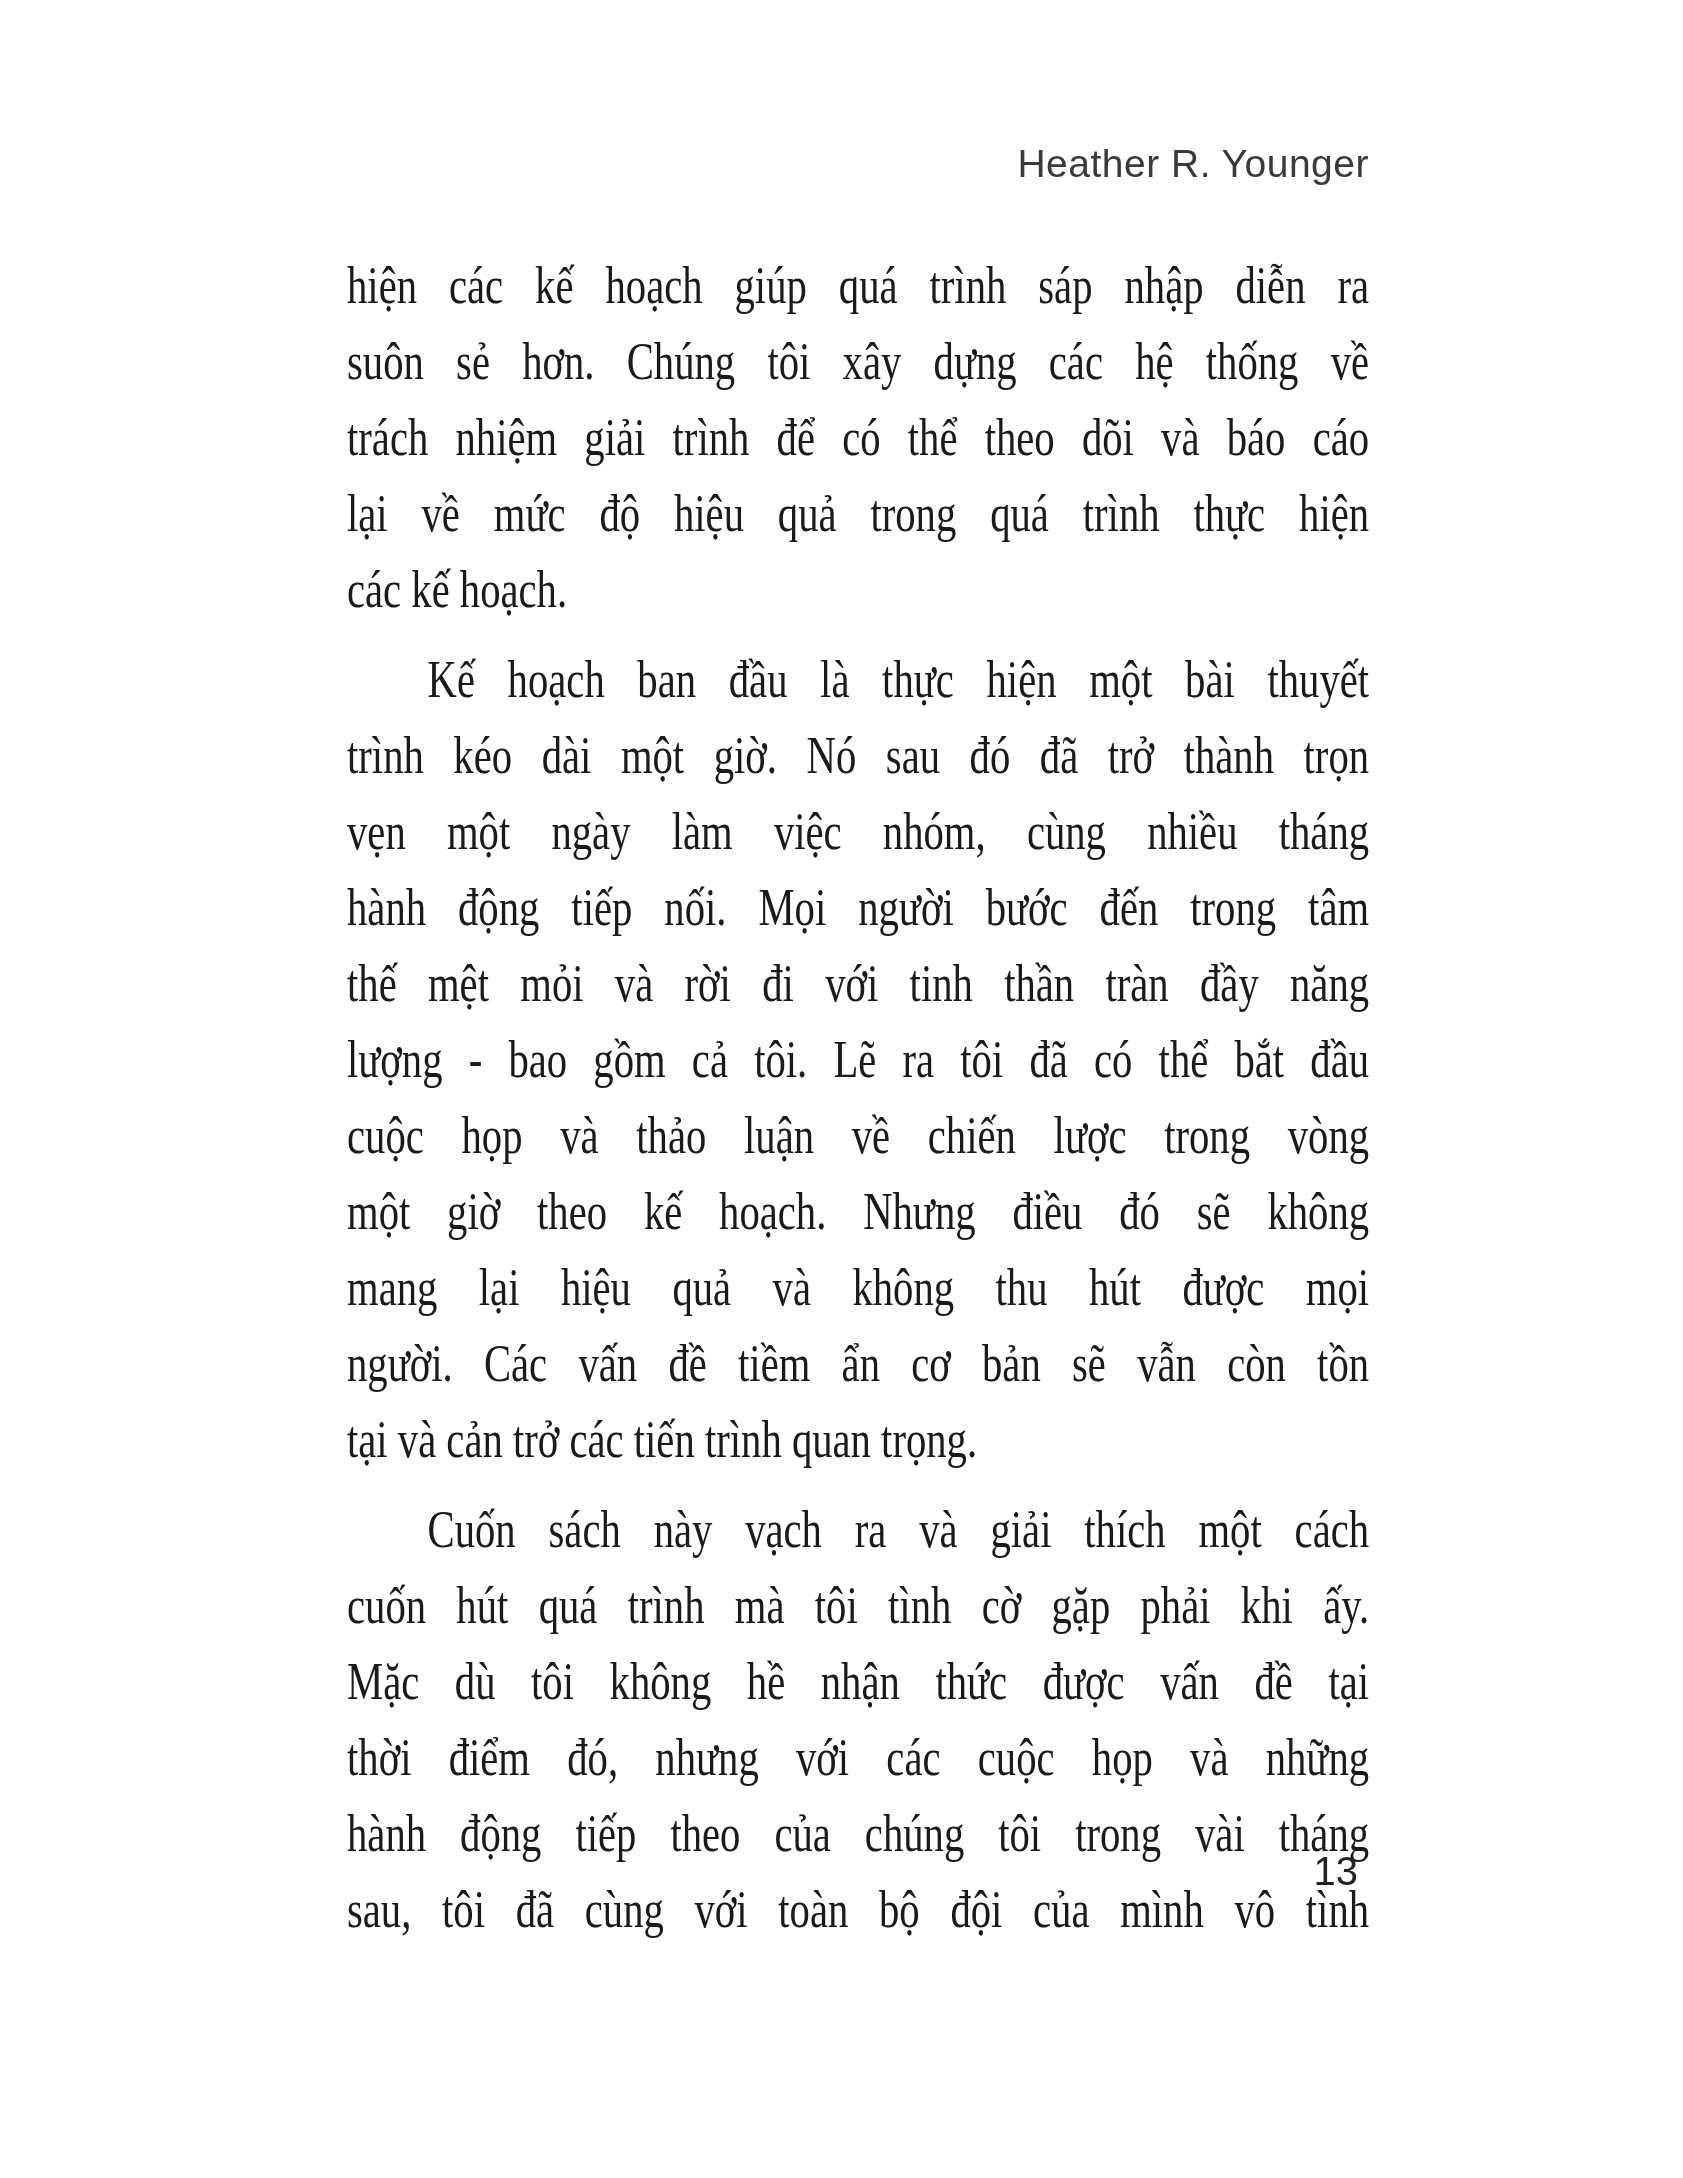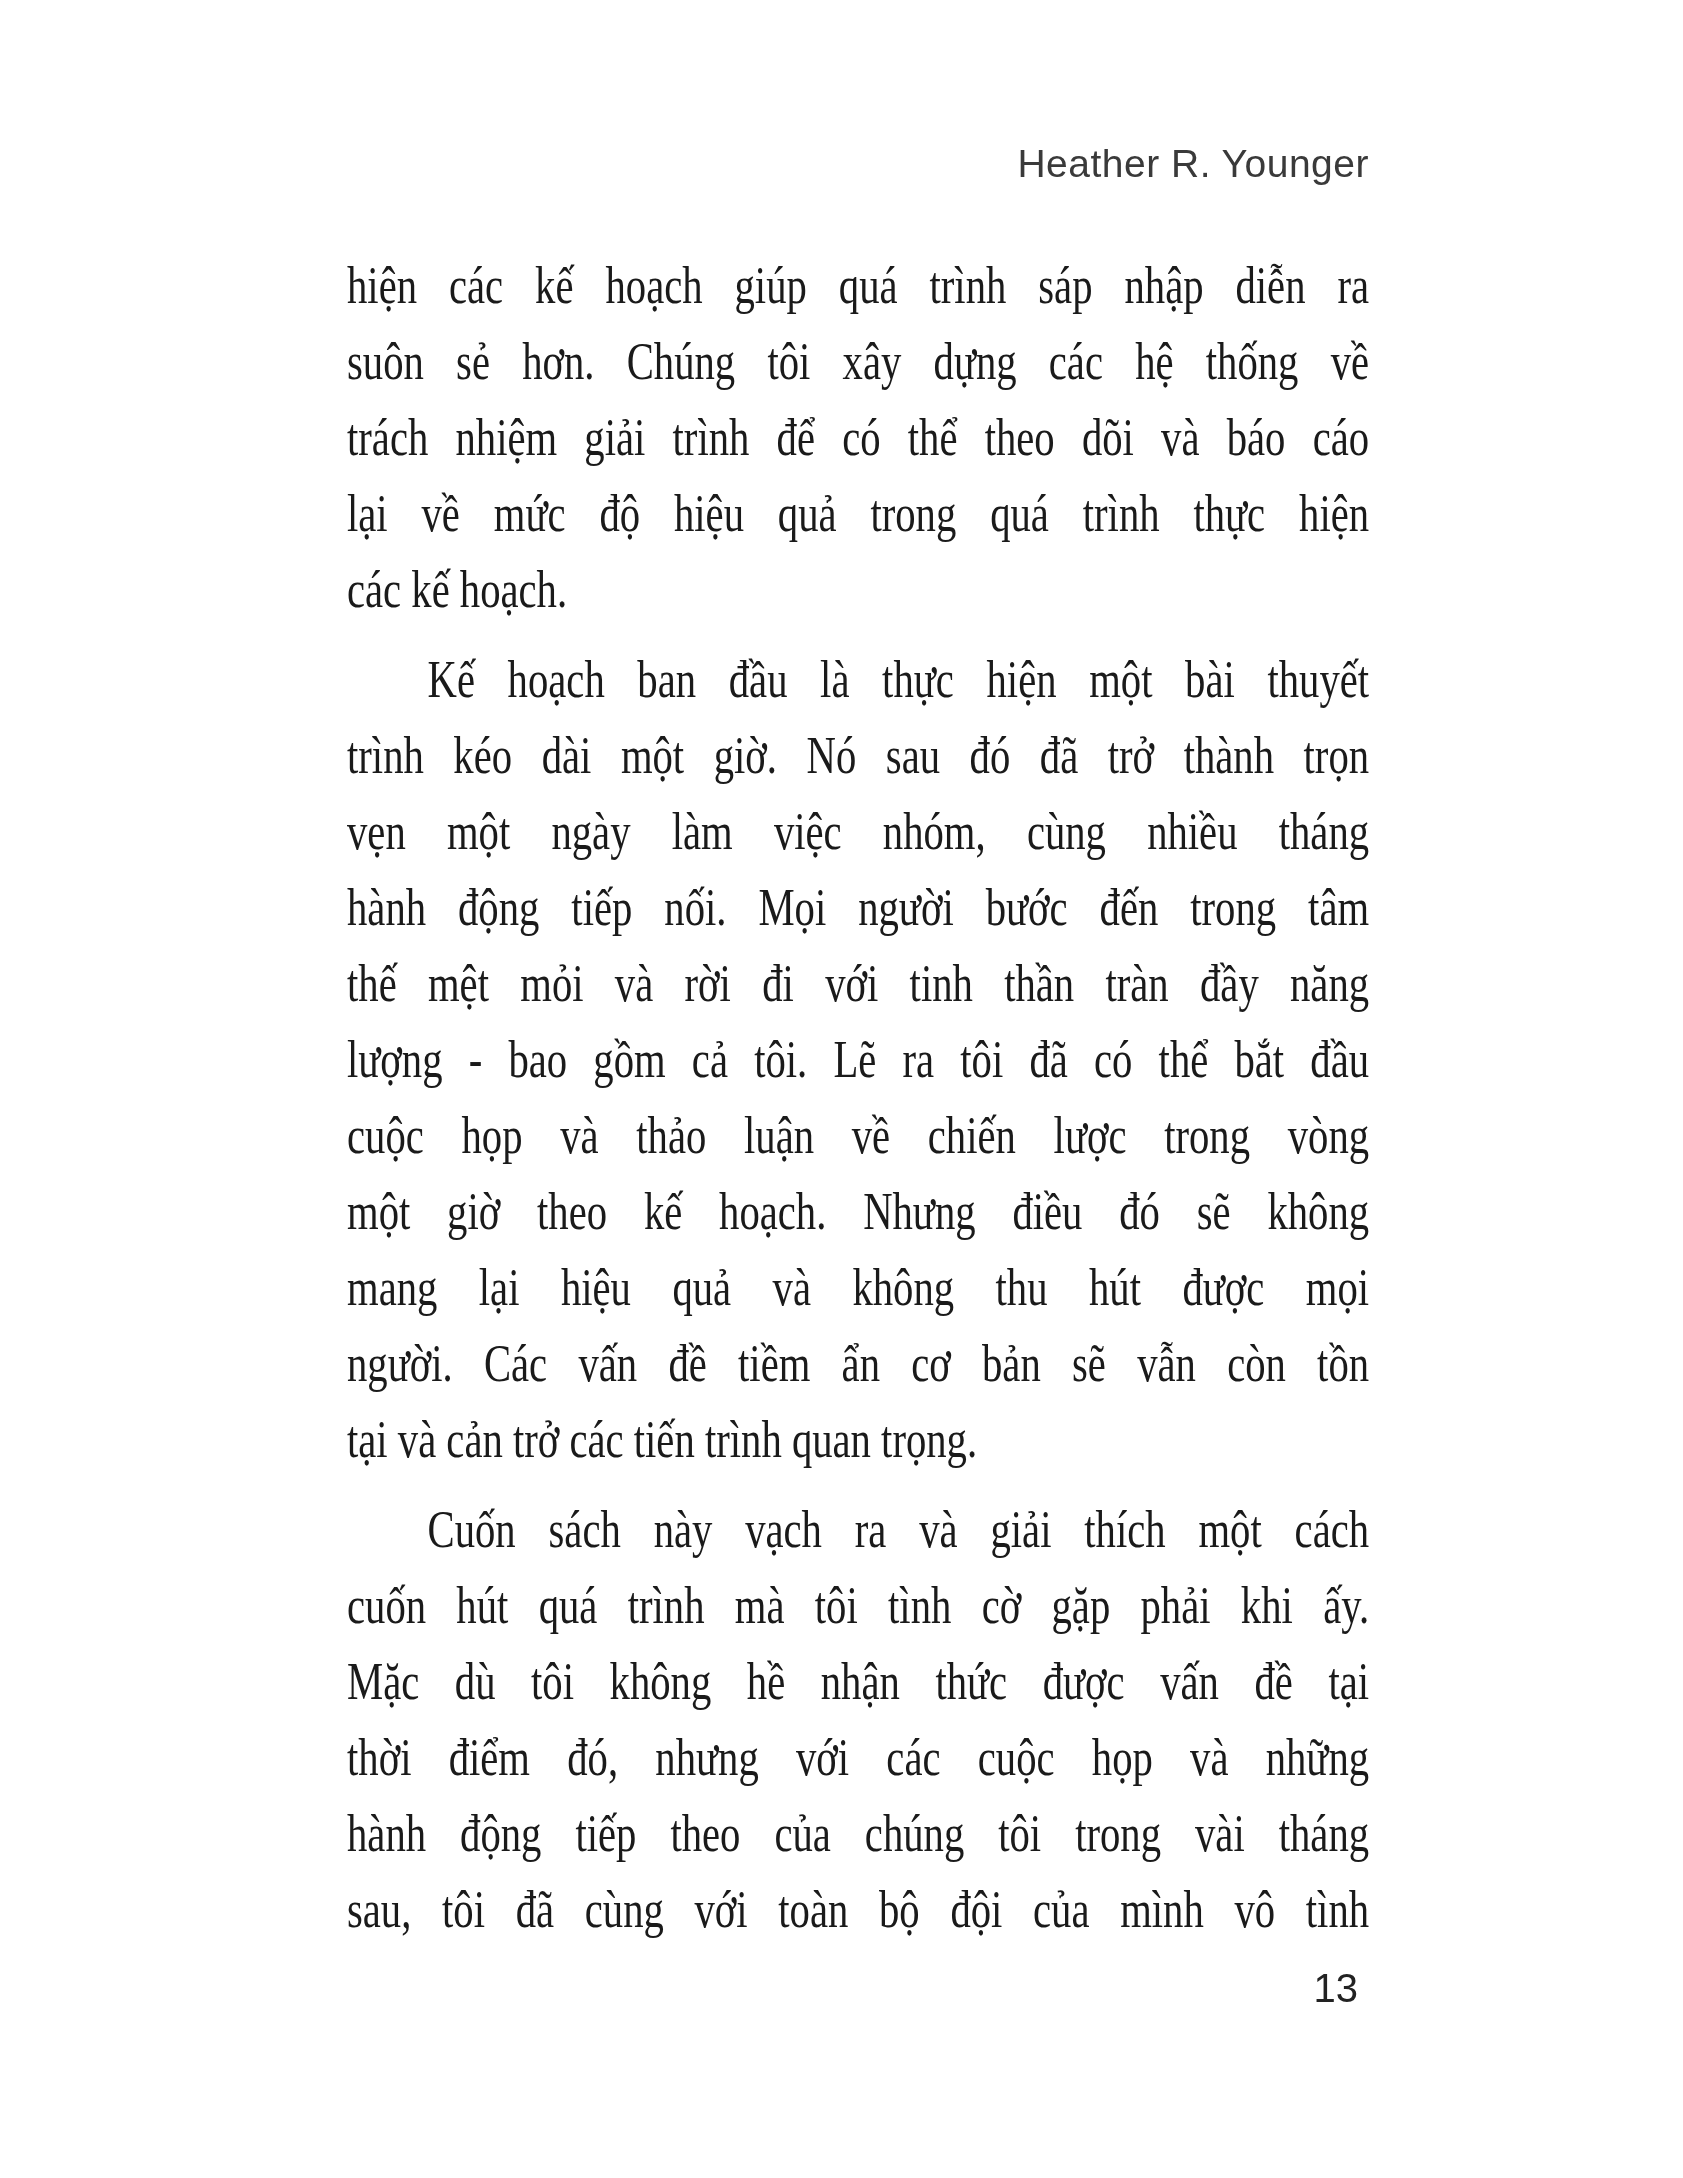--- a/index.html
+++ b/index.html
@@ -55,21 +55,21 @@
     text-align-last: justify;
   }
   .line.last {
     text-align-last: left;
   }
   .line.indent {
     text-indent: 103px;
   }
   .page-number {
     position: absolute;
-    top: 1966px;
+    top: 1849px;
     left: 347px;
     width: 1011px;
     text-align: right;
     font-family: "Liberation Sans", sans-serif;
     font-size: 40px;
     color: #222222;
   }
 </style>
 </head>
 <body>

